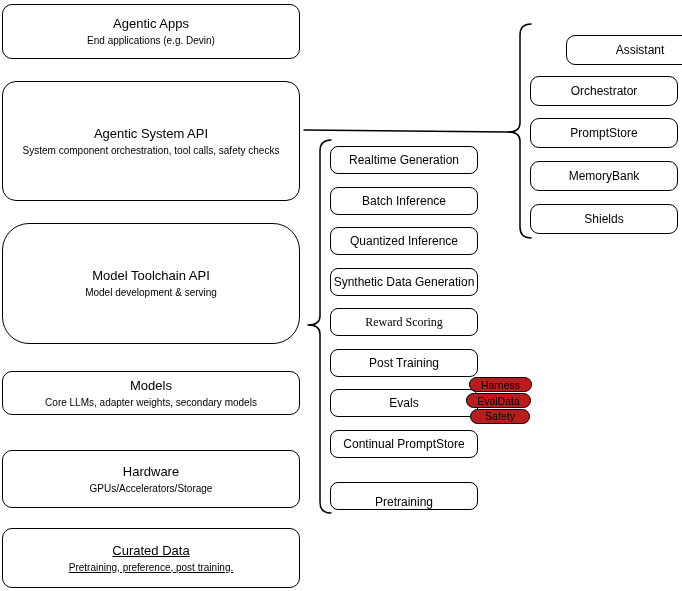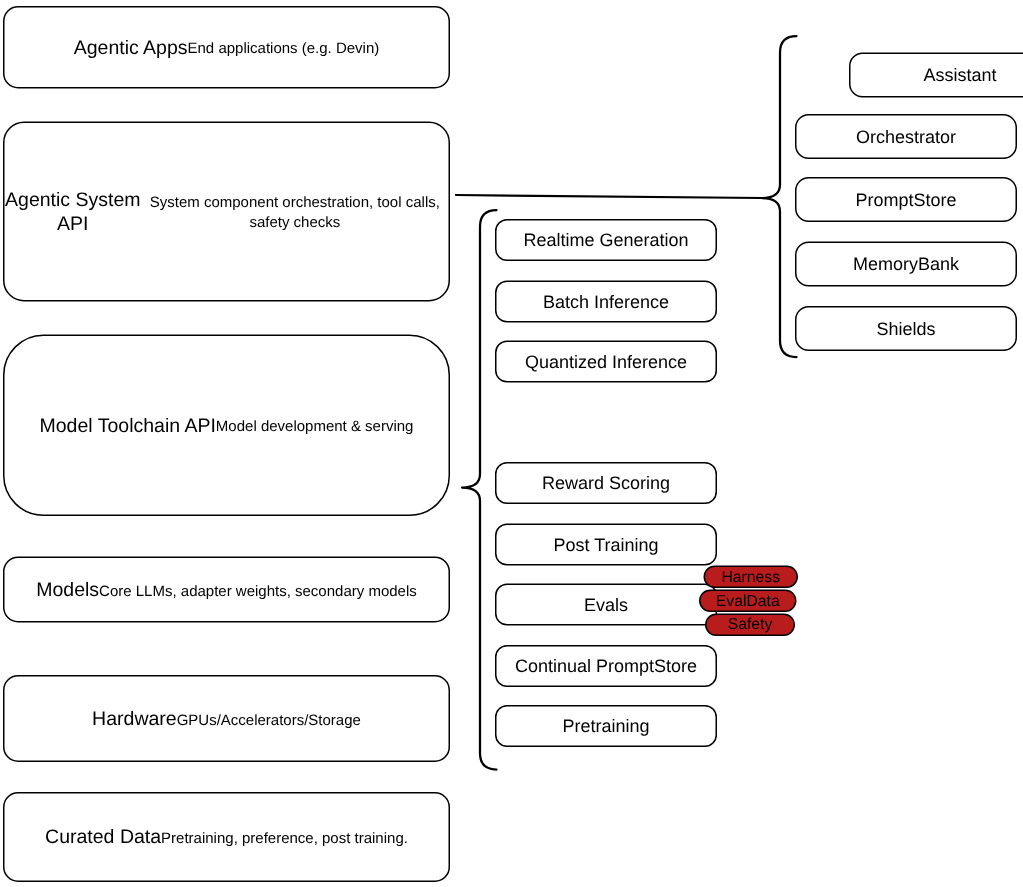--- a/index.html
+++ b/index.html
@@ -15,21 +15,21 @@
     height: 591px;
     background: #ffffff;
     overflow: hidden;
   }
   .box {
     position: absolute;
     box-sizing: border-box;
     background: #ffffff;
     border: 1.5px solid #000000;
     display: flex;
-    flex-direction: row;
+    flex-direction: column;
     align-items: center;
     justify-content: center;
     text-align: center;
     color: #000000;
   }
   
   .lbox { left: 2px; width: 298px; border-radius: 10px; }
   .lbox.big { border-radius: 27px; }
   .lbox .title { font-size: 13px; line-height: 16px; }
   .lbox .sub   { font-size: 10px; line-height: 13px; margin-top: 2px; text-align: center; }
@@ -94,47 +94,50 @@
   <div class="box lbox" style="top:371px; height:44px;">
     <div class="title">Models</div>
     <div class="sub">Core LLMs, adapter weights, secondary models</div>
   </div>
 
   <div class="box lbox" style="top:450px; height:58px;">
     <div class="title">Hardware</div>
     <div class="sub">GPUs/Accelerators/Storage</div>
   </div>
 
-  <div class="box lbox" style="top:528px; height:60px;">
+  <div class="box lbox" style="top:528px; height:60px;text-decoration:underline;">
     <div class="title">Curated Data</div>
     <div class="sub">Pretraining, preference, post training.</div>
   </div>
 
   <div class="box mbox" style="top:146px;">
     <span>Realtime Generation</span>
   </div>
   <div class="box mbox" style="top:186.5px;">
     <span>Batch Inference</span>
   </div>
   <div class="box mbox" style="top:227px;">
     <span>Quantized Inference</span>
   </div>
-  <div class="box mbox" style="top:308px;">
+  <div class="box mbox" style="top:267.5px;">
+    <span>Synthetic Data Generation</span>
+  </div>
+  <div class="box mbox" style="top:308px;font-family:Liberation Serif, serif;">
     <span>Reward Scoring</span>
   </div>
   <div class="box mbox" style="top:348.5px;">
     <span>Post Training</span>
   </div>
   <div class="box mbox" style="top:389px;">
     <span>Evals</span>
   </div>
   <div class="box mbox" style="top:429.5px;">
     <span>Continual PromptStore</span>
   </div>
-  <div class="box mbox" style="top:470px;">
+  <div class="box mbox" style="top:482px;justify-content:flex-end;">
     <span>Pretraining</span>
   </div>
 
   <div class="pill" style="left:469px; top:377px; width:63px; height:15px;">
     <span>Harness</span>
   </div>
   <div class="pill" style="left:466px; top:393px; width:65px; height:15px;">
     <span>EvalData</span>
   </div>
   <div class="pill" style="left:470px; top:408.5px; width:60px; height:15px;">

